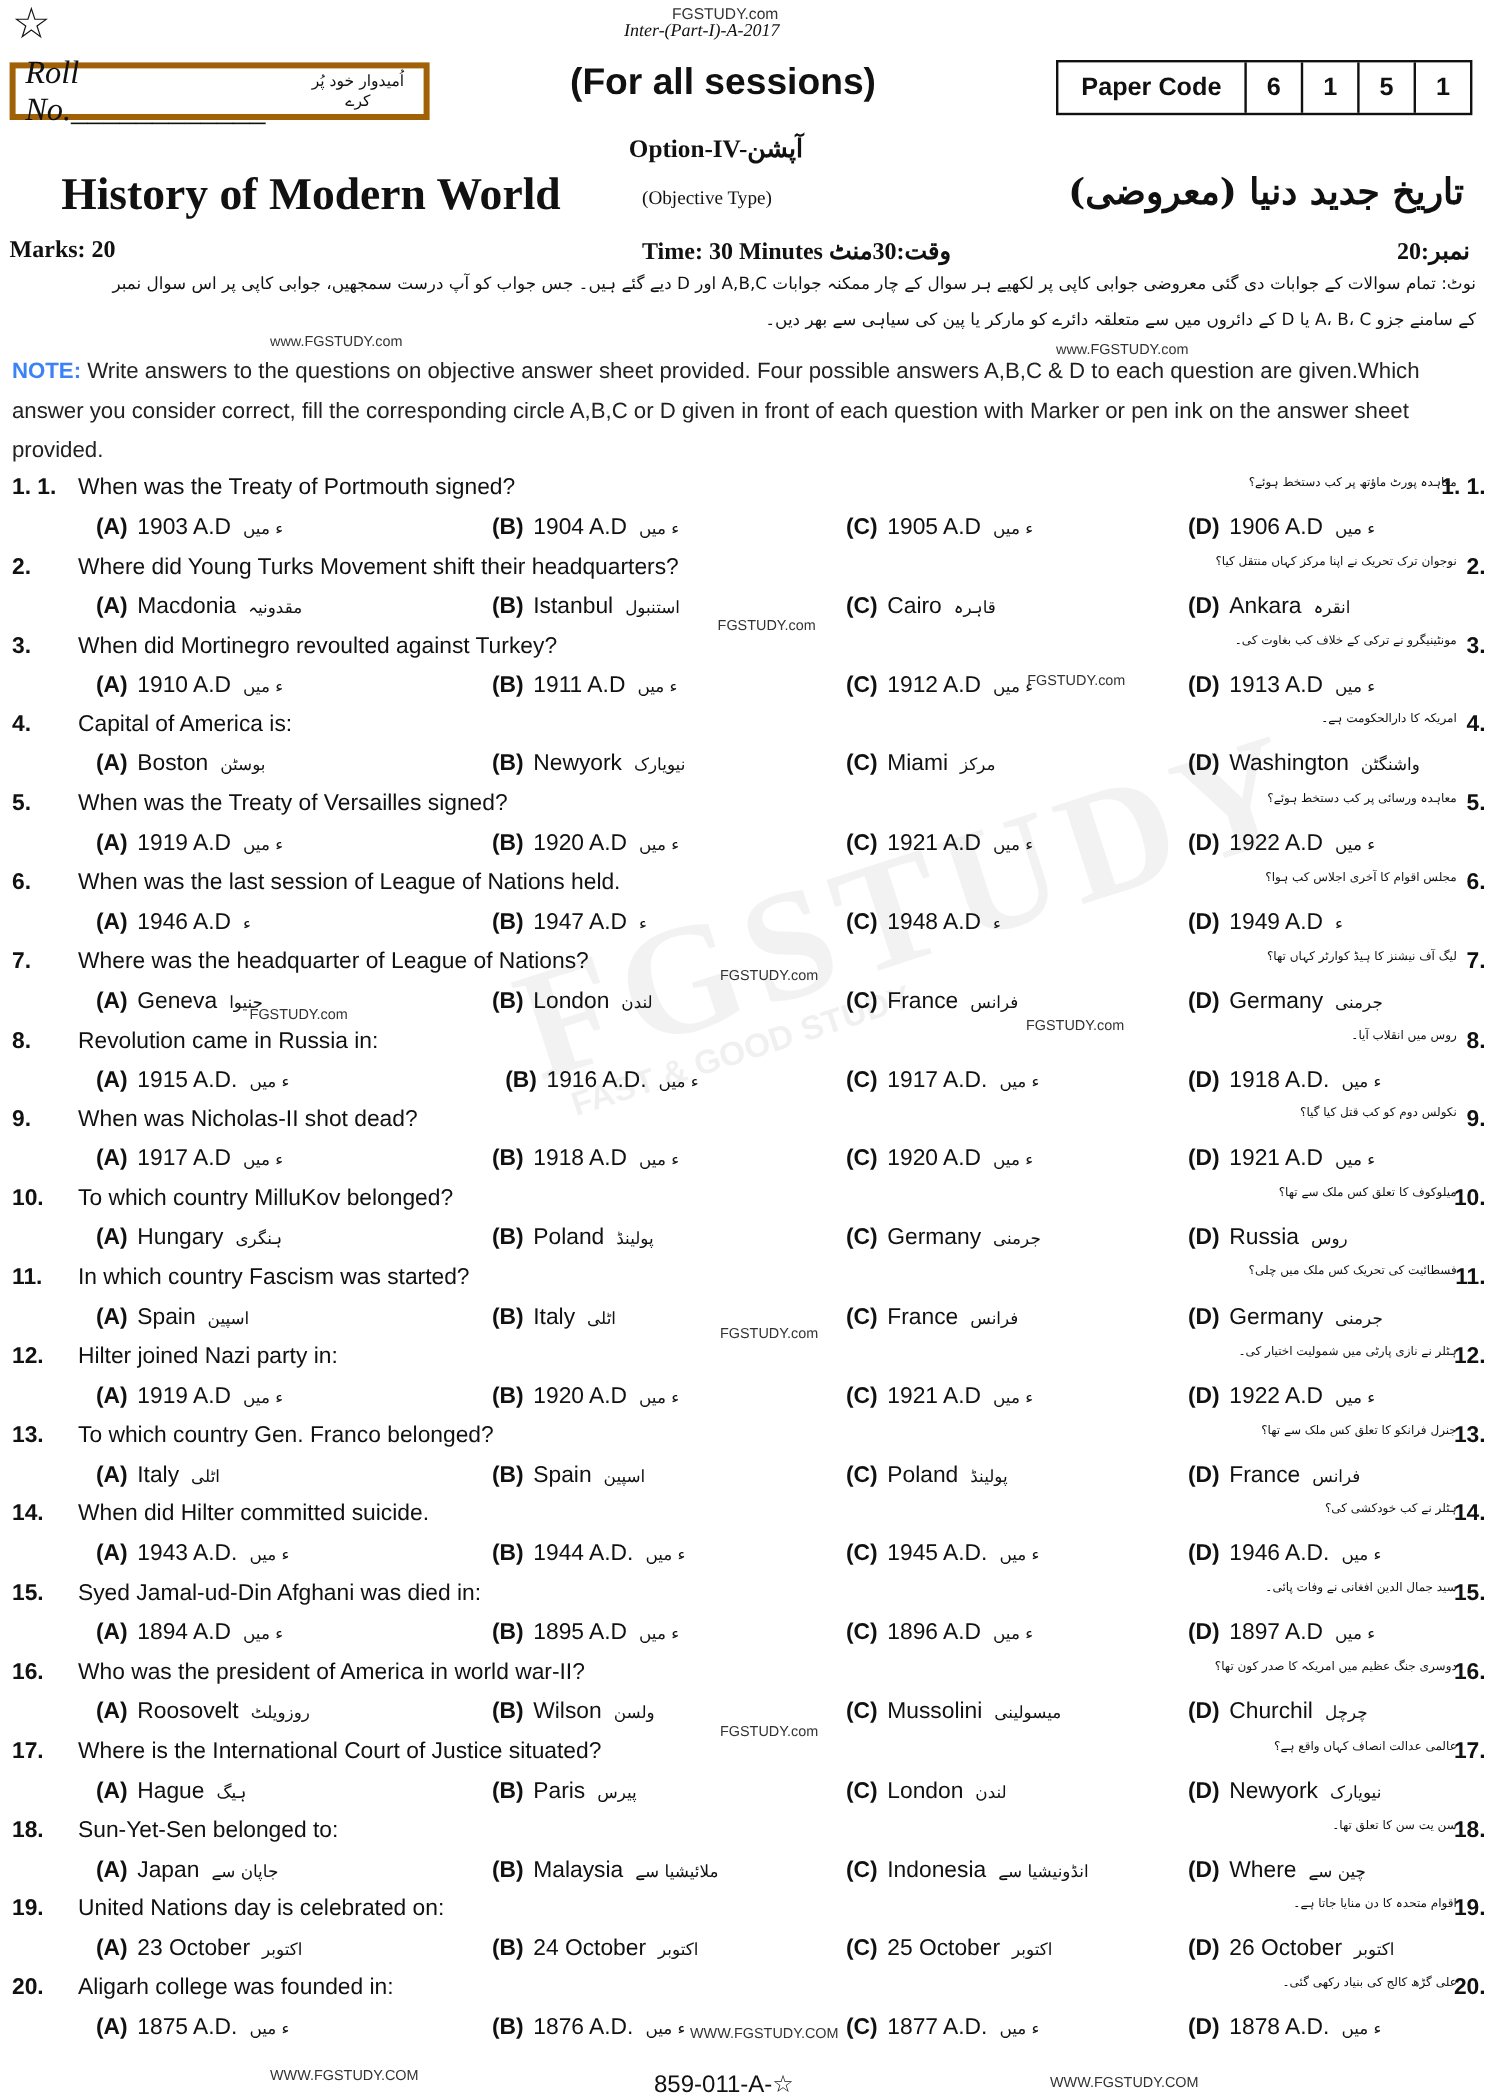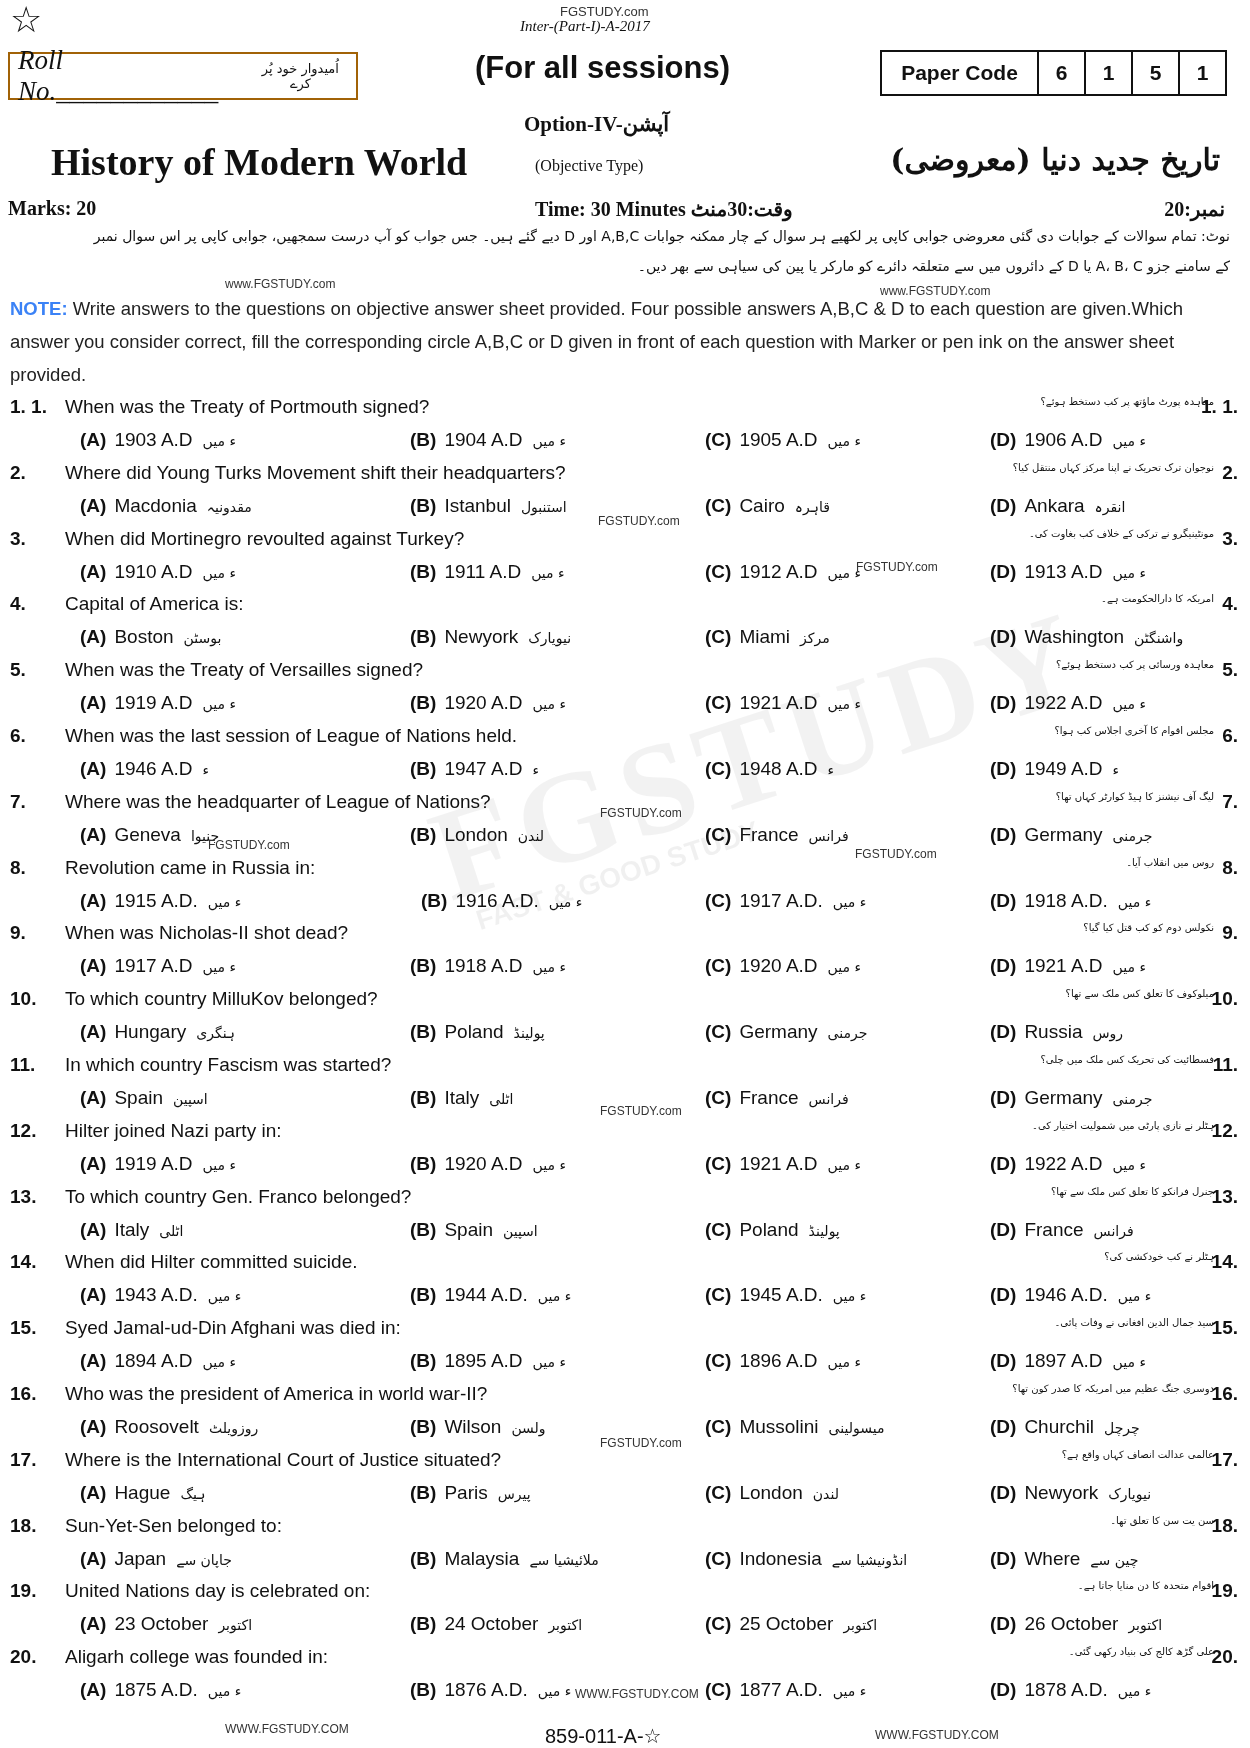--- a/index.html
+++ b/index.html
@@ -3,21 +3,21 @@
 <meta charset="utf-8">
 <style>
   html, body { margin: 0; padding: 0; background: #ffffff; }
   body { width: 1250px; height: 1748px; position: relative; overflow: hidden; color: #111; font-family: "Liberation Sans", sans-serif; }
   .abs { position: absolute; }
   .serif { font-family: "Liberation Serif", serif; }
   .wm-small { font-family: "Liberation Sans", sans-serif; font-size: 12px; color: #333; }
   .star { font-size: 36px; line-height: 36px; left: 10px; top: 2px; }
   .header-site { left: 560px; top: 4px; font-size: 13px; }
   .header-paper { left: 520px; top: 18px; font-size: 15px; font-style: italic; }
-  .rollbox { left: 8px; top: 52px; width: 350px; height: 48px; border: 2px solid #a16207; box-sizing: border-box; display: flex; align-items: center; justify-content: space-between; padding: 0 8px; }
+  .rollbox { left: 8px; top: 52px; width: 350px; height: 48px; border: 5px solid #a16207; box-sizing: border-box; display: flex; align-items: center; justify-content: space-between; padding: 0 8px; }
   .rollbox .rl { font-family: "Liberation Serif", serif; font-style: italic; font-size: 27px; }
   .rollbox .ur { font-family: "DejaVu Sans", sans-serif; font-size: 13px; direction: rtl; text-align: center; }
   .sessions { left: 475px; top: 50px; font-size: 31px; font-weight: bold; }
   .papercode { left: 880px; top: 50px; height: 46px; display: flex; border: 2px solid #111; box-sizing: border-box; }
   .papercode div { border-right: 2px solid #111; display: flex; align-items: center; justify-content: center; font-size: 21px; font-weight: bold; }
   .papercode div:last-child { border-right: none; }
   .pc-label { width: 155px; }
   .pc-digit { width: 45px; }
   .option { left: 524px; top: 112px; font-family: "Liberation Serif", serif; font-weight: bold; font-size: 21px; }
   .title { left: 18px; top: 140px; font-family: "Liberation Serif", serif; font-weight: bold; font-size: 38px; margin-left: 33px; }

